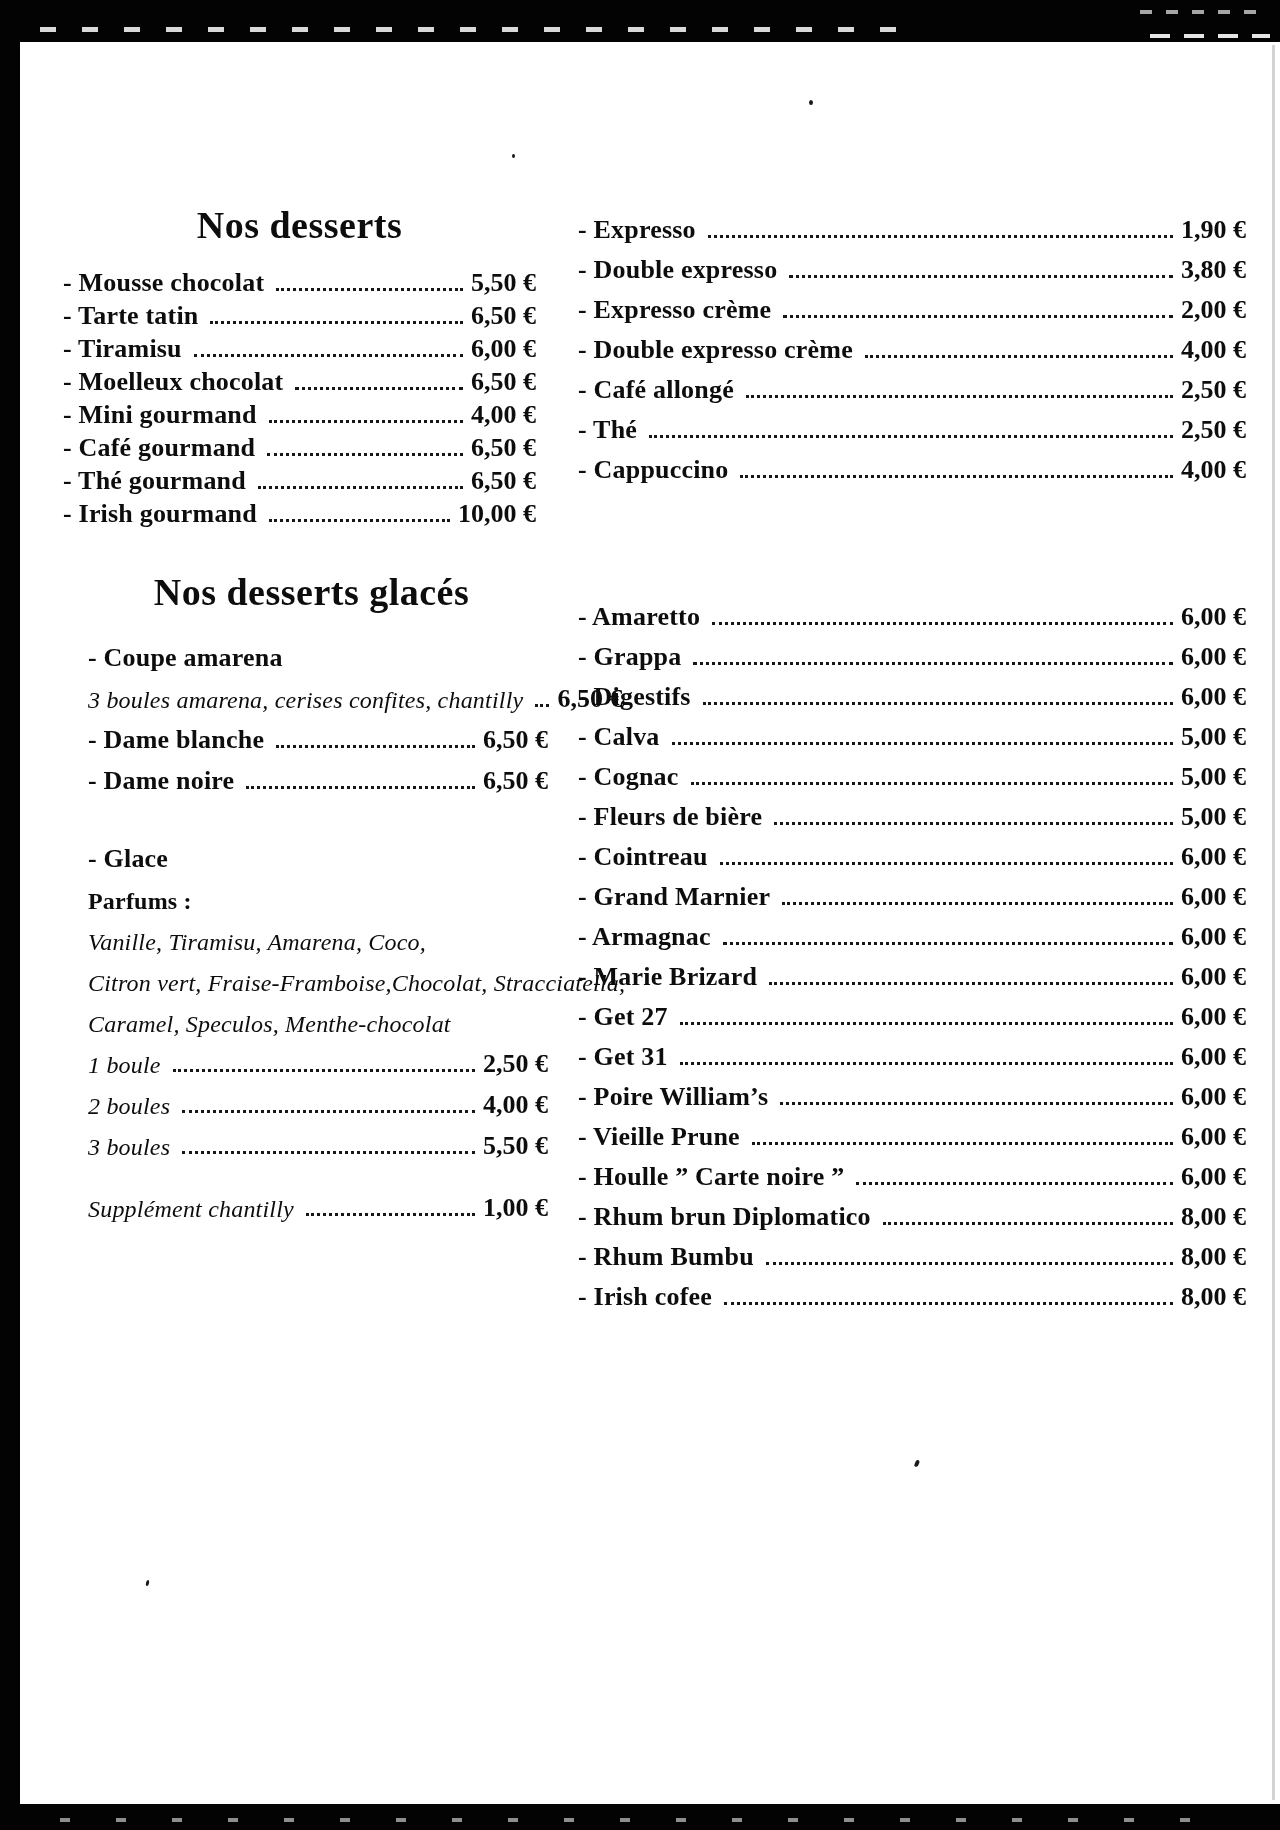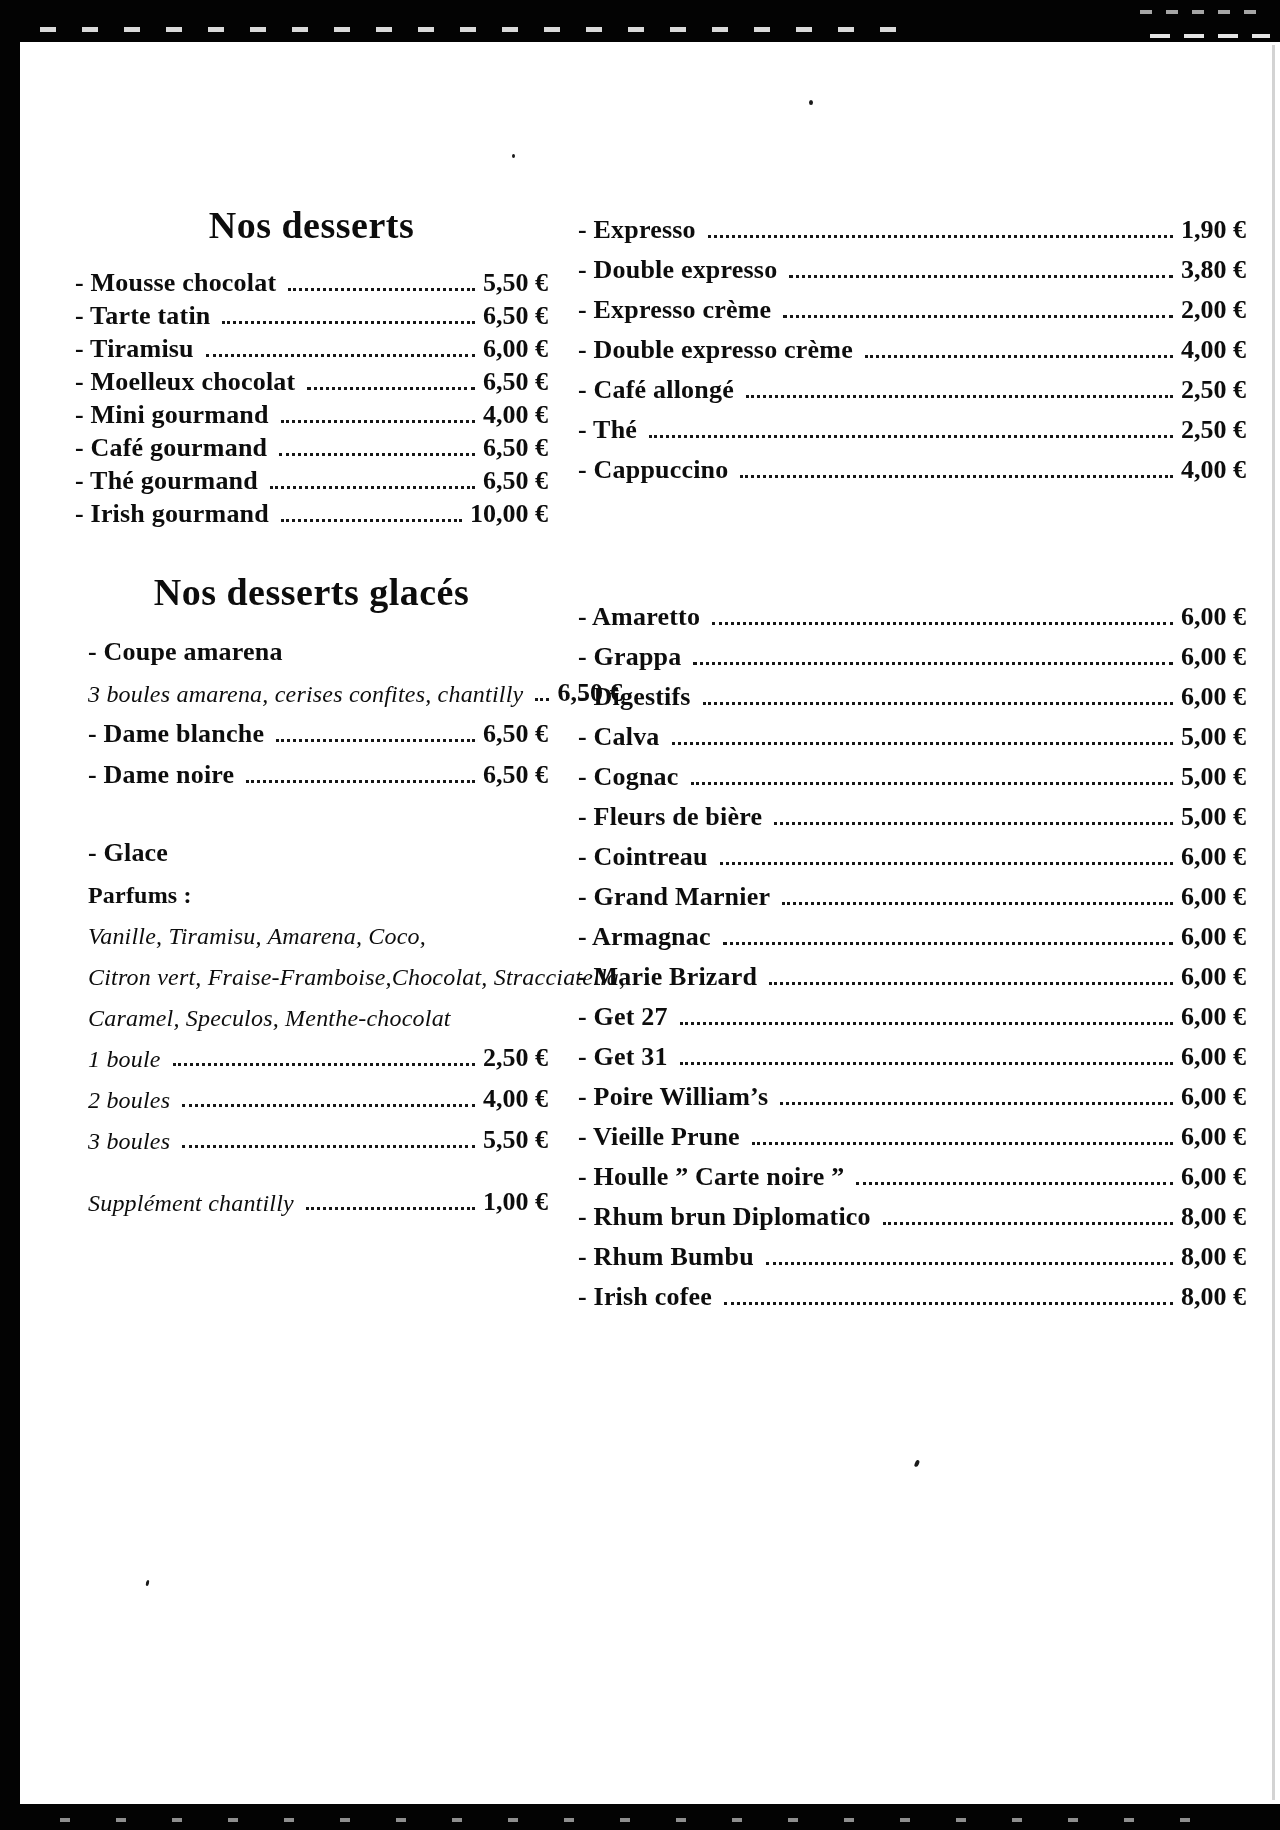--- a/index.html
+++ b/index.html
@@ -34,33 +34,33 @@
   .scan-right-line { position:absolute; top:45px; right:5px; width:3px; height:1755px; background:#b5b5b5; opacity:.6; z-index:3; }
 
   .speck { position:absolute; background:#1a1a1a; border-radius:50%; z-index:2; }
   .speck-1 { left:809px; top:100px;  width:4px; height:5px; }
   .speck-2 { left:512px; top:154px;  width:3px; height:4px; }
   .speck-3 { left:915px; top:1460px; width:4px; height:7px; transform:rotate(25deg); border-radius:40% 60% 60% 40%; }
   .speck-4 { left:146px; top:1580px; width:3px; height:6px; transform:rotate(15deg); }
 
   
   .menu-section { position:absolute; z-index:1; }
-  #sec-desserts  { left:75px;  top:205px; width:473px; }
+  #sec-desserts  { left:63px;  top:205px; width:473px; }
   #sec-boissons  { left:578px; top:205px; width:668px; }
   #sec-glaces    { left:75px;  top:572px; width:473px; }
   #sec-digestifs { left:578px; top:592px; width:668px; }
 
   .title {
     font-weight:700; font-size:38px; line-height:40px;
     text-align:center; letter-spacing:.5px; white-space:nowrap;
   }
   .title-narrow { width:480px; }
   #sec-desserts .title  { margin-bottom:20px; }
   #sec-boissons .title  { margin-bottom:22px; }
-  #sec-glaces .title    { margin-bottom:14px; }
+  #sec-glaces .title    { margin-bottom:20px; }
   #sec-digestifs .title { margin-bottom:24px; }
 
   .row { display:flex; align-items:flex-end; height:40px; overflow:visible; }
   .sec-tight .row  { height:33px; }
   .sec-glaces .row { height:41px;margin-left:13px; }
 
   .label { font-size:26px; font-weight:700; white-space:nowrap; letter-spacing:.2px; }
   .style-italic .label     { font-weight:400; font-style:italic; font-size:24px; }
   .style-bolditalic .label { font-weight:700; font-size:24px; }
 

